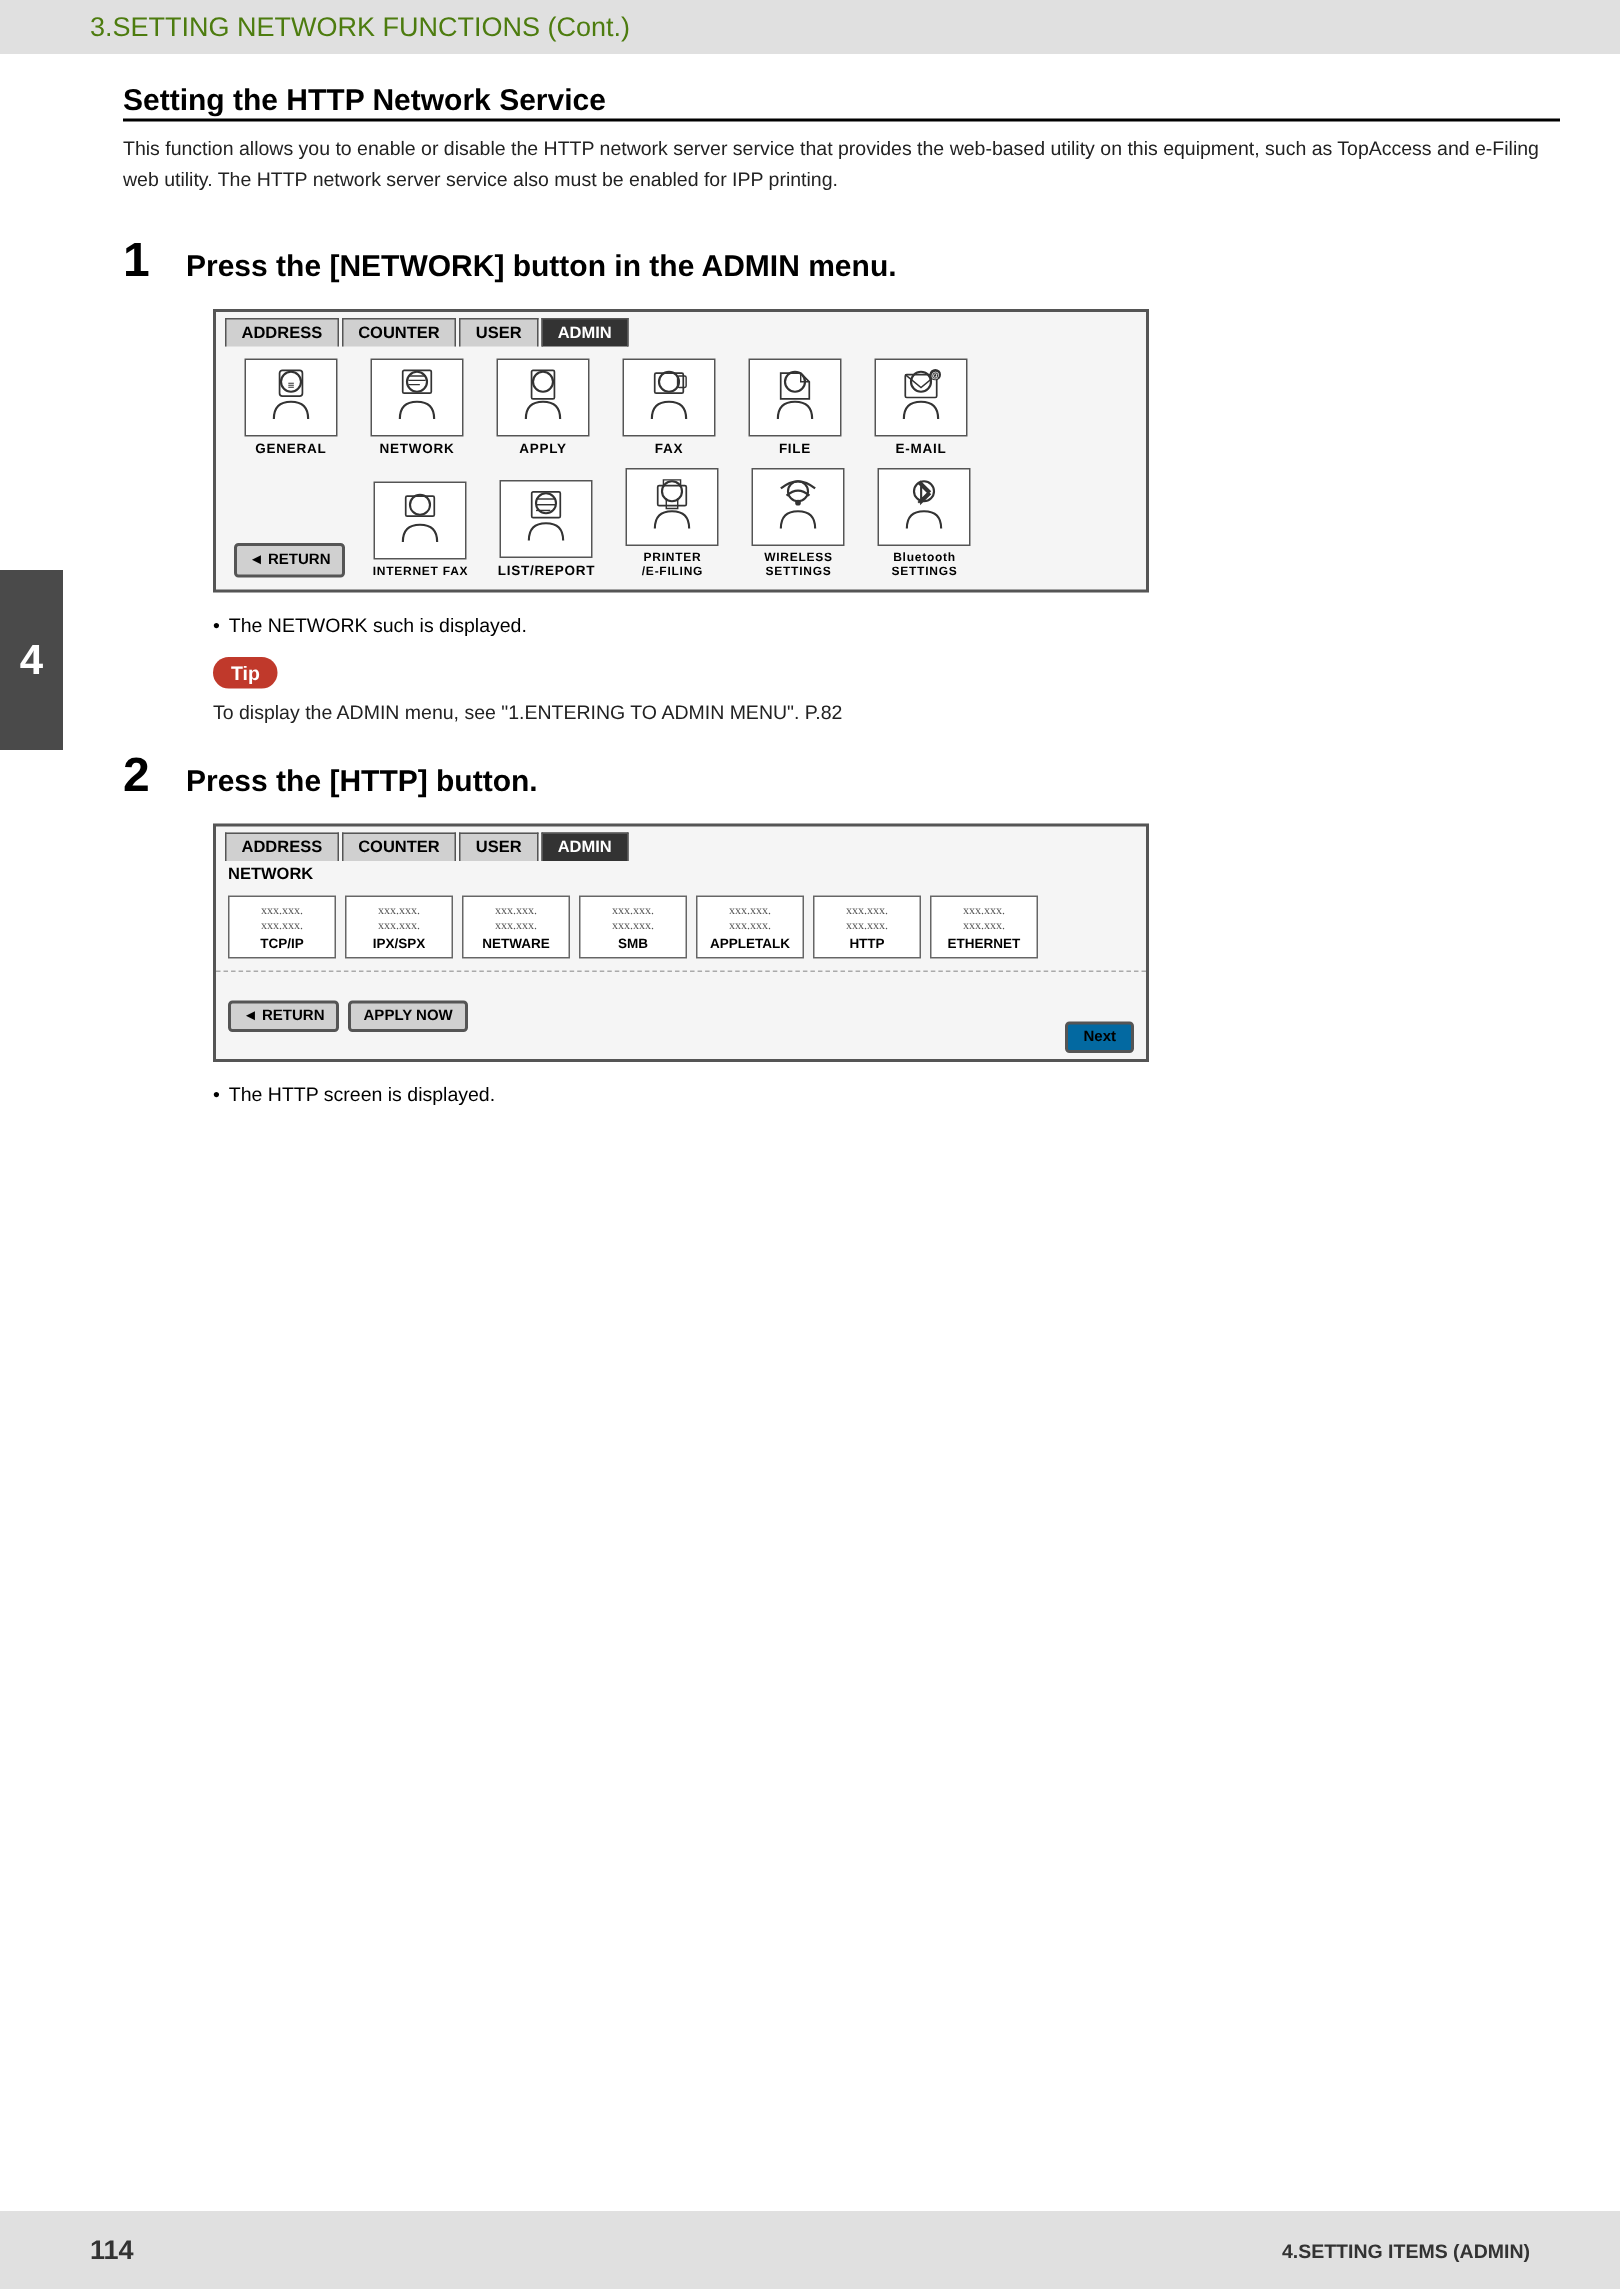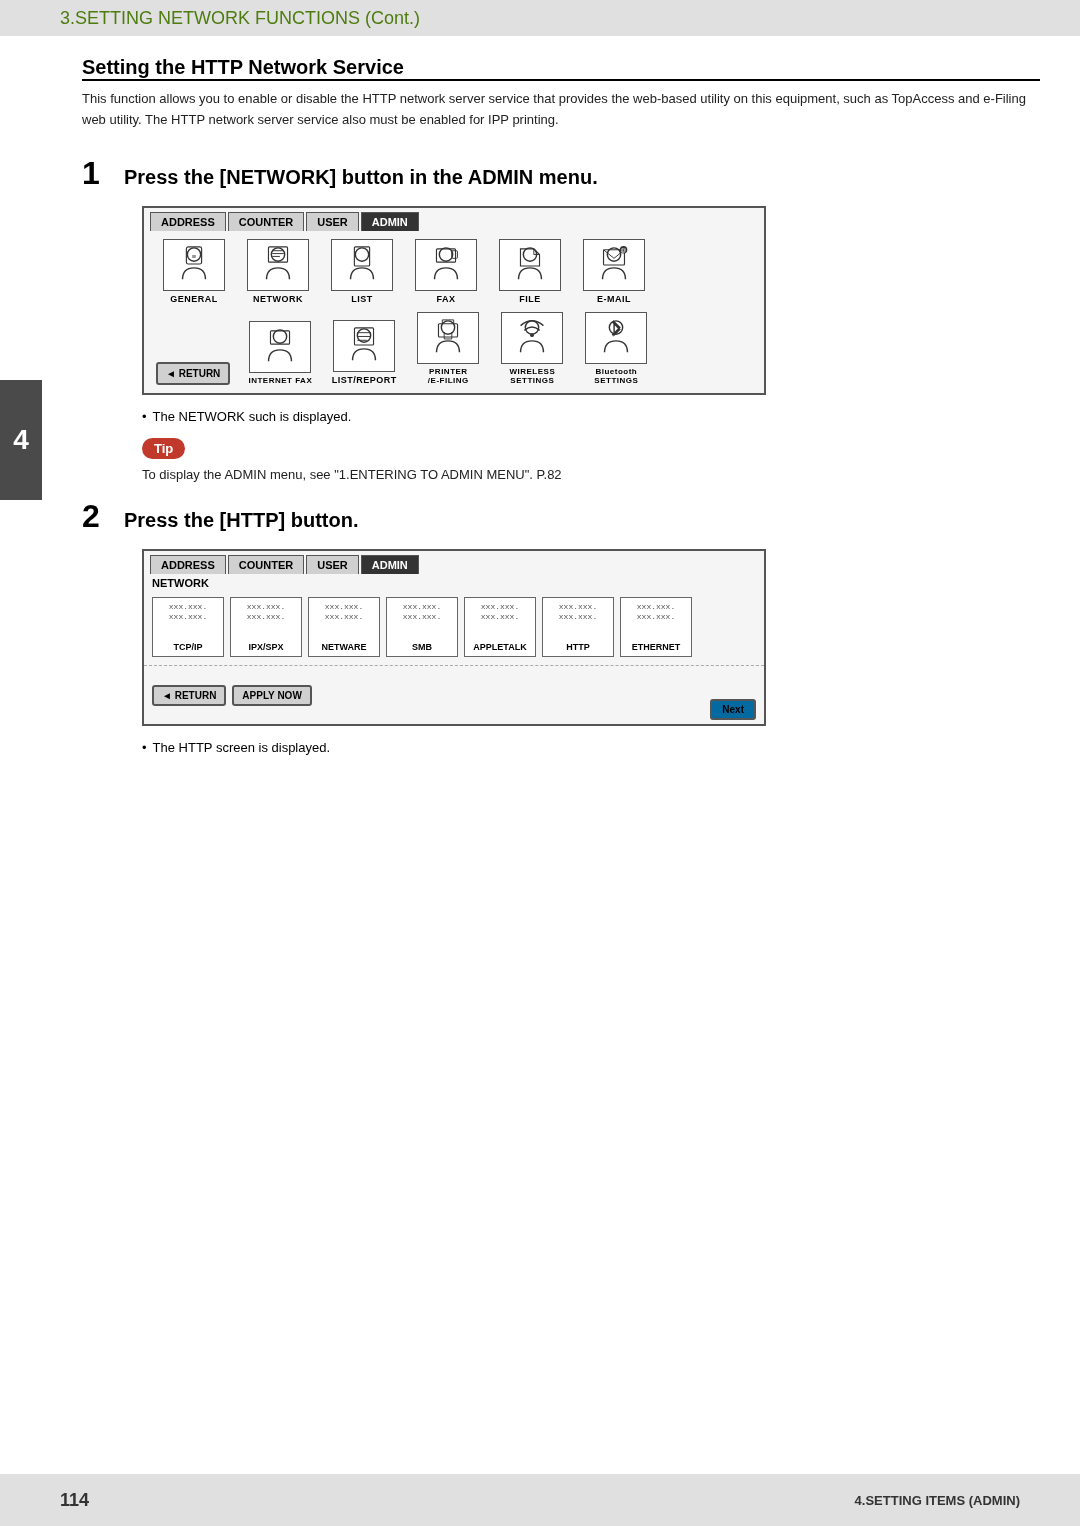--- a/index.html
+++ b/index.html
@@ -261,27 +261,27 @@
       background: #fff;
       padding: 4px 4px;
       cursor: pointer;
     }
 
     .net-btn-text {
       font-size: 8px;
       text-align: right;
       color: #555;
       line-height: 1.3;
-      font-family: Liberation Mono, monospace;
+      font-family: Liberation Serif, serif;
     }
 
     .net-btn-label {
       font-size: 9px;
       font-weight: bold;
-      margin-top: 20px;
+      margin-top: 2px;
       text-align: center;
     }
 
     .screen-footer {
       display: flex;
       align-items: center;
       justify-content: space-between;
       padding: 4px 8px;
       border-top: 1.5px dashed #aaa;
     }
@@ -378,21 +378,21 @@
       </div>
 
       <div class="icon-item">
         <div class="icon-box">
           <svg class="svg-icon" viewBox="0 0 48 42">
             <circle cx="24" cy="10" r="7" fill="none" stroke="#333" stroke-width="1.5"></circle>
             <path d="M12 36 Q12 24 24 24 Q36 24 36 36" fill="none" stroke="#333" stroke-width="1.5"></path>
             <rect x="16" y="2" width="16" height="20" rx="1" fill="none" stroke="#333" stroke-width="1.2"></rect>
           </svg>
         </div>
-        <span class="icon-label">LIST</span>
+        <span class="icon-label">APPLY</span>
       </div>
 
       <div class="icon-item">
         <div class="icon-box">
           <svg class="svg-icon" viewBox="0 0 48 42">
             <circle cx="24" cy="10" r="7" fill="none" stroke="#333" stroke-width="1.5"></circle>
             <path d="M12 36 Q12 24 24 24 Q36 24 36 36" fill="none" stroke="#333" stroke-width="1.5"></path>
             <rect x="14" y="4" width="20" height="14" rx="1" fill="none" stroke="#333" stroke-width="1.2"></rect>
             <rect x="30" y="6" width="6" height="8" rx="1" fill="none" stroke="#333" stroke-width="1"></rect>
           </svg>

